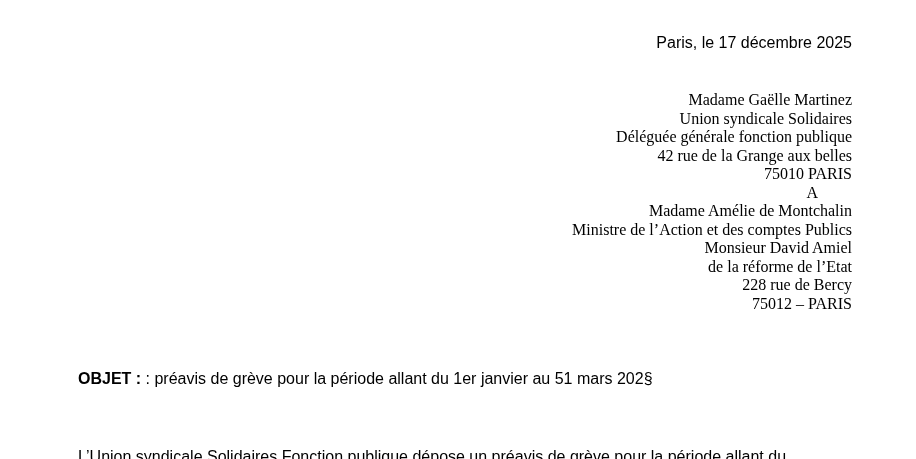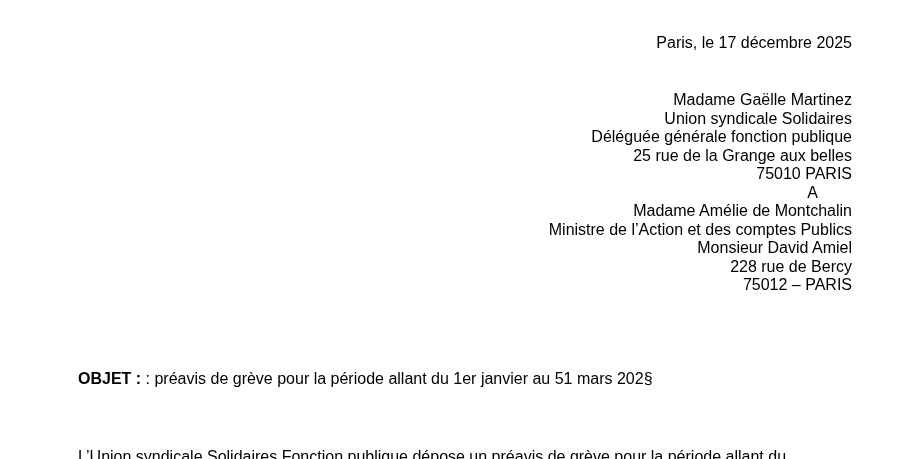--- a/index.html
+++ b/index.html
@@ -44,20 +44,21 @@
     right: 64px;
     white-space: nowrap;
   }
   .recipient {
     position: absolute;
     top: 91px;
     right: 64px;
     text-align: right;
     line-height: 18.5px;
     white-space: nowrap;
+    font-family: Liberation Serif, serif;
   }
   .recipient .a-line {
     padding-right: 34px;
   }
   .subject-line {
     position: absolute;
     left: 78px;
     top: 370px;
     white-space: nowrap;
   }
@@ -82,26 +83,27 @@
 
 <div class="page">
 
 
   <div class="date-line">Paris, le 17 décembre 2025</div>
 
   <div class="recipient">
     <div>Madame Gaëlle Martinez</div>
     <div>Union syndicale Solidaires</div>
     <div>Déléguée générale fonction publique</div>
-    <div>25 rue de la Grange aux belles</div>
+    <div>42 rue de la Grange aux belles</div>
     <div>75010 PARIS</div>
     <div class="a-line">A</div>
     <div>Madame Amélie de Montchalin</div>
     <div>Ministre de l’Action et des comptes Publics</div>
     <div>Monsieur David Amiel</div>
+    <div>de la réforme de l’Etat</div>
     <div>228 rue de Bercy</div>
     <div>75012 – PARIS</div>
   </div>
 
   <div class="subject-line">
     <span class="subject-label">OBJET :</span><span> : préavis de grève pour la période allant du 1er janvier au 51 mars 202§</span>
   </div>
 
 
   <div class="body-line">L’Union syndicale Solidaires Fonction publique dépose un préavis de grève pour la période allant du</div>

